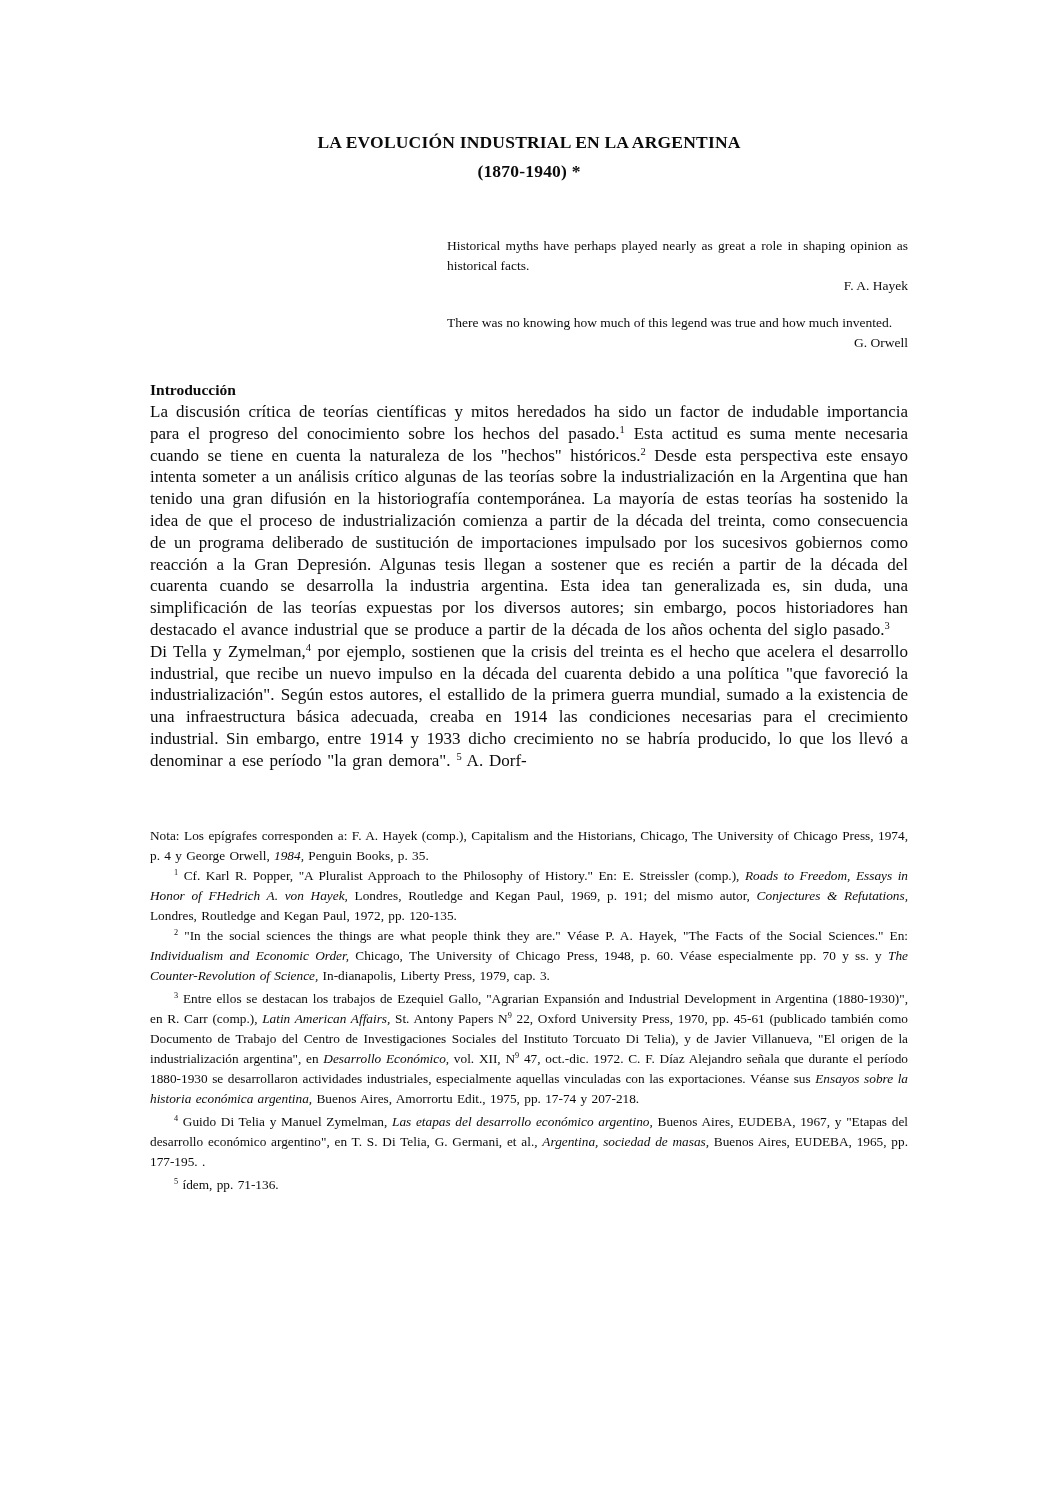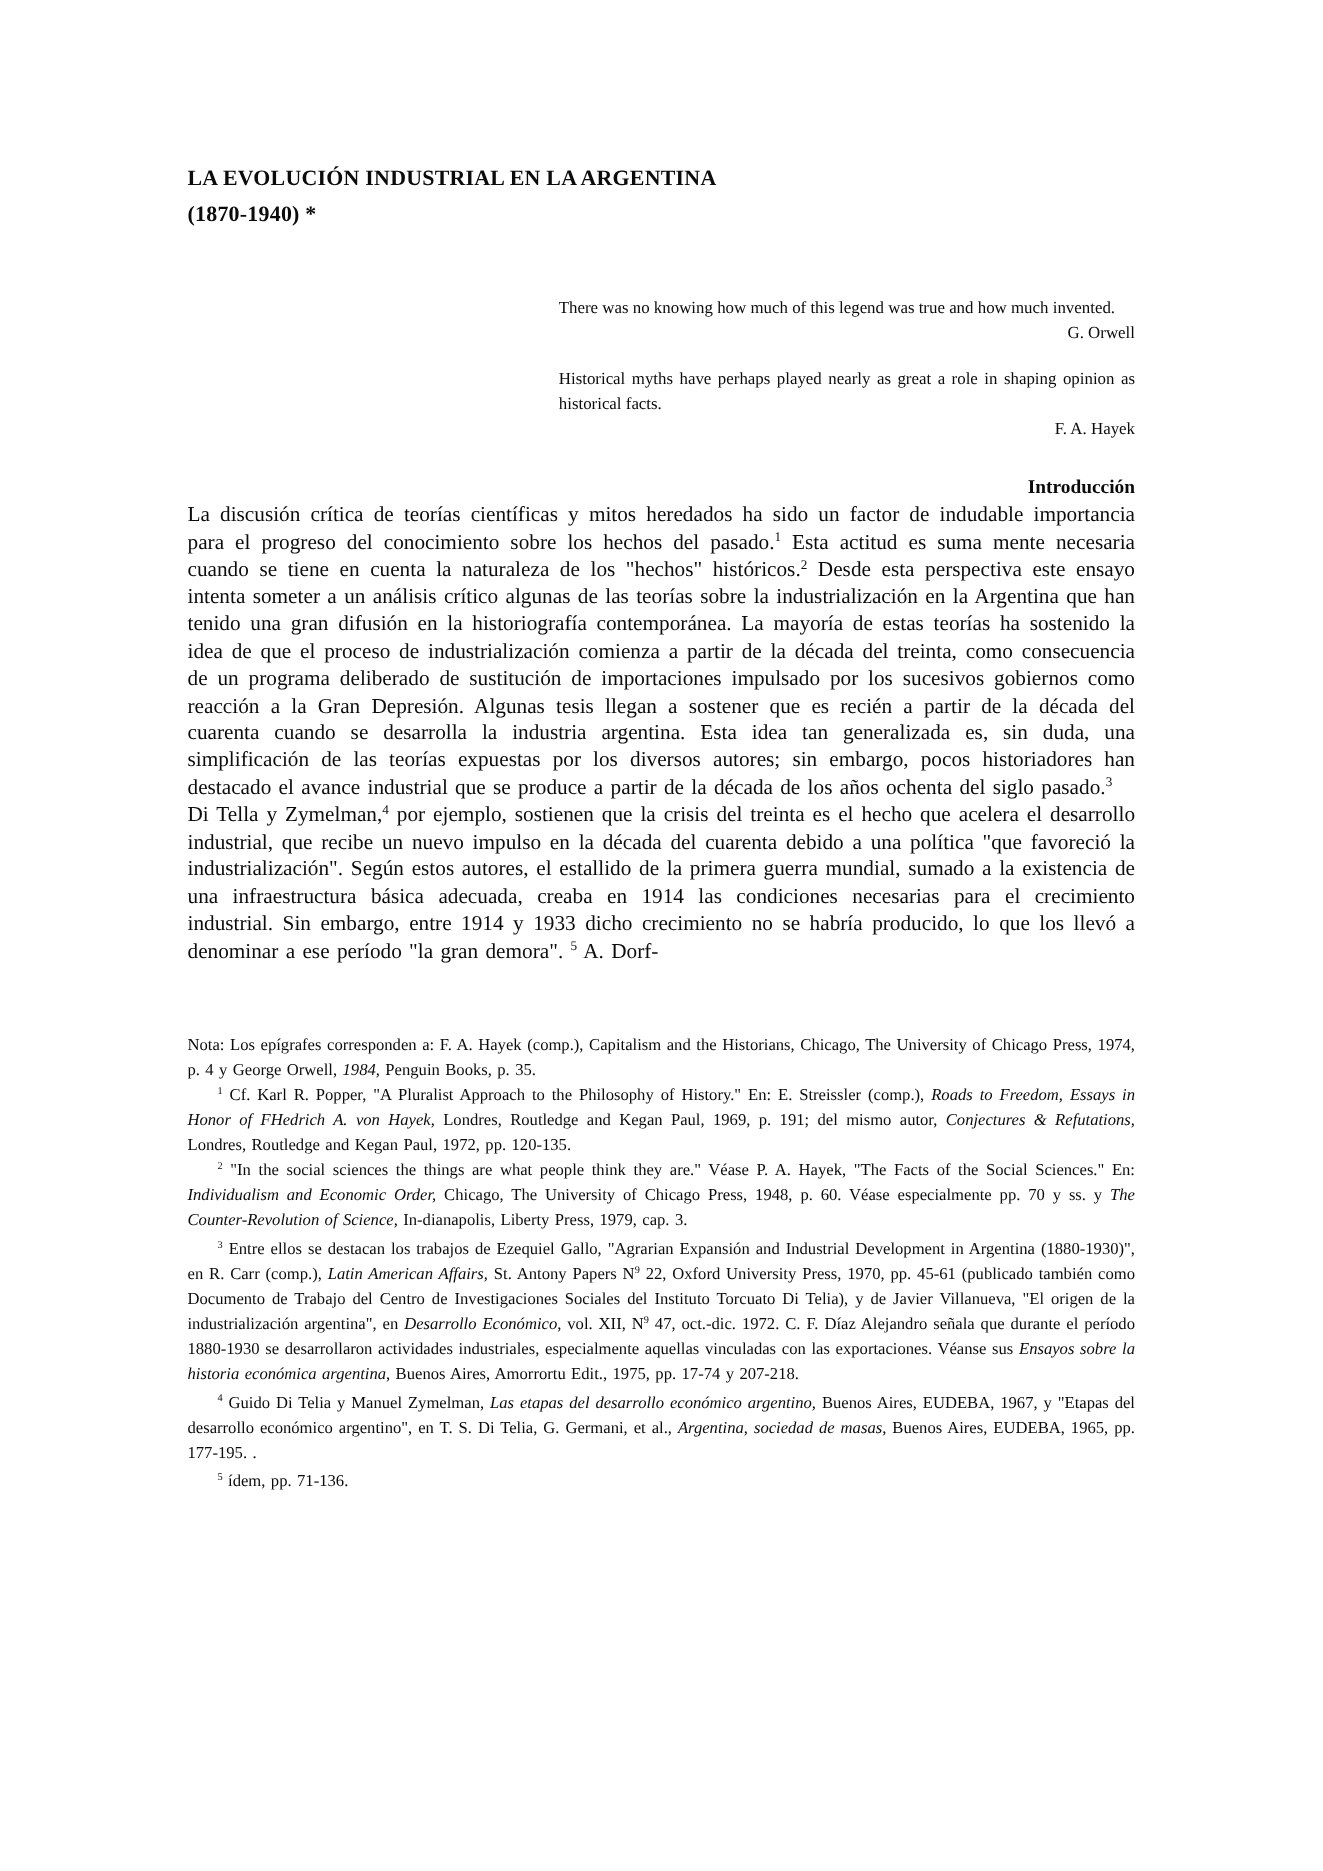--- a/index.html
+++ b/index.html
@@ -8,21 +8,21 @@
     font-family: "Liberation Serif", "DejaVu Serif", serif;
     color: #0b0b0b;
     overflow: hidden;
   }
   .page {
     box-sizing: border-box;
     width: 1058px; height: 1497px;
     padding: 128px 150px 0 150px;
   }
   .doc-title {
-    text-align: left;
+    text-align: center;
     font-weight: 700;
     font-size: 17.5px;
     line-height: 29px;
     letter-spacing: 0.2px;
   }
   .author {
     margin-top: 26px;
     text-align: right;
     font-size: 16px;
     line-height: 22px;
@@ -33,21 +33,20 @@
     line-height: 20px;
   }
   .epigraph + .epigraph { margin-top: 17px; }
   .epigraph .quote { text-align: justify; }
   .epigraph .attribution { text-align: right; }
   .section-heading {
     margin-top: 26px;
     font-size: 15.5px;
     font-weight: 700;
     line-height: 22px;
-    text-align: right;
   }
   .body-para {
     font-size: 17px;
     line-height: 21.8px;
     text-align: justify;
     word-spacing: 1.6px;
   }
   sup {
     font-size: 62%;
     line-height: 0;
@@ -72,26 +71,26 @@
 <div class="page">
 
   <div class="doc-title">
     <div>LA EVOLUCIÓN INDUSTRIAL EN LA ARGENTINA</div>
     <div>(1870-1940) *</div>
   </div>
 
 
   <div class="epigraphs">
     <div class="epigraph">
+      <div class="quote">Historical myths have perhaps played nearly as great a role in shaping opinion as historical facts.</div>
+      <div class="attribution">F. A. Hayek</div>
+    </div>
+    <div class="epigraph">
       <div class="quote">There was no knowing how much of this legend was true and how much invented.</div>
       <div class="attribution">G. Orwell</div>
-    </div>
-    <div class="epigraph">
-      <div class="quote">Historical myths have perhaps played nearly as great a role in shaping opinion as historical facts.</div>
-      <div class="attribution">F. A. Hayek</div>
     </div>
   </div>
 
   <div class="section-heading">Introducción</div>
 
   <div class="body-para"><span>La discusión crítica de teorías científicas y mitos heredados ha sido un factor de indudable importancia para el progreso del conocimiento sobre los hechos del pasado.</span><sup>1</sup><span> Esta actitud es suma mente necesaria cuando se tiene en cuenta la naturaleza de los "hechos" históricos.</span><sup>2</sup><span> Desde esta perspectiva este ensayo intenta someter a un análisis crítico algunas de las teorías sobre la industrialización en la Argentina que han tenido una gran difusión en la historiografía contemporánea. La mayoría de estas teorías ha sostenido la idea de que el proceso de industrialización comienza a partir de la década del treinta, como consecuencia de un programa deliberado de sustitución de importaciones impulsado por los sucesivos gobiernos como reacción a la Gran Depresión. Algunas tesis llegan a sostener que es recién a partir de la década del cuarenta cuando se desarrolla la industria argentina. Esta idea tan generalizada es, sin duda, una simplificación de las teorías expuestas por los diversos autores; sin embargo, pocos historiadores han destacado el avance industrial que se produce a partir de la década de los años ochenta del siglo pasado.</span><sup>3</sup></div>
   <div class="body-para"><span>Di Tella y Zymelman,</span><sup>4</sup><span> por ejemplo, sostienen que la crisis del treinta es el hecho que acelera el desarrollo industrial, que recibe un nuevo impulso en la década del cuarenta debido a una política "que favoreció la industrialización". Según estos autores, el estallido de la primera guerra mundial, sumado a la existencia de una infraestructura básica adecuada, creaba en 1914 las condiciones necesarias para el crecimiento industrial. Sin embargo, entre 1914 y 1933 dicho crecimiento no se habría producido, lo que los llevó a denominar a ese período "la gran demora". </span><sup>5</sup><span> A. Dorf-</span></div>
 
   <div class="footnotes">
     <div class="footnote fn-nota"><span>Nota: Los epígrafes corresponden a: F. A. Hayek (comp.), </span><span style="">Capitalism and the Historians,</span><span> Chicago, The University of Chicago Press, 1974, p. 4 y George Orwell, </span><span style="font-style: italic;">1984,</span><span> Penguin Books, p. 35.</span></div>

